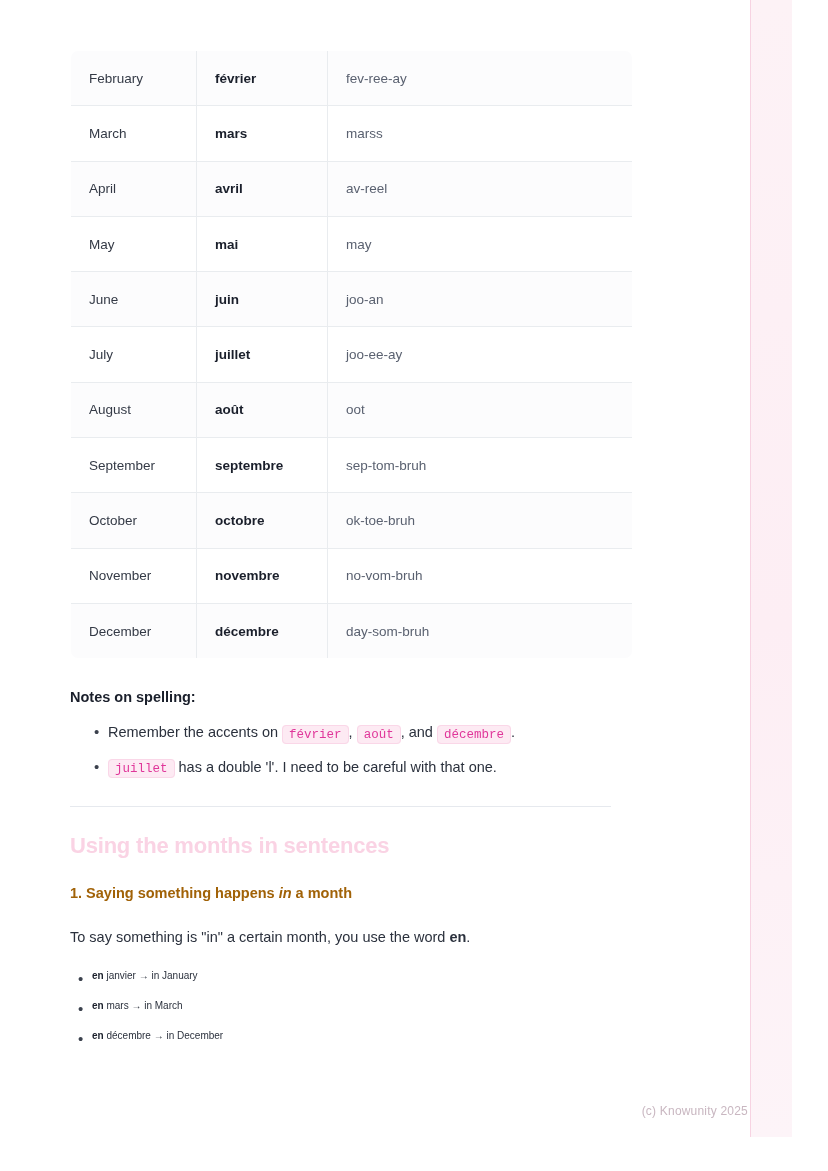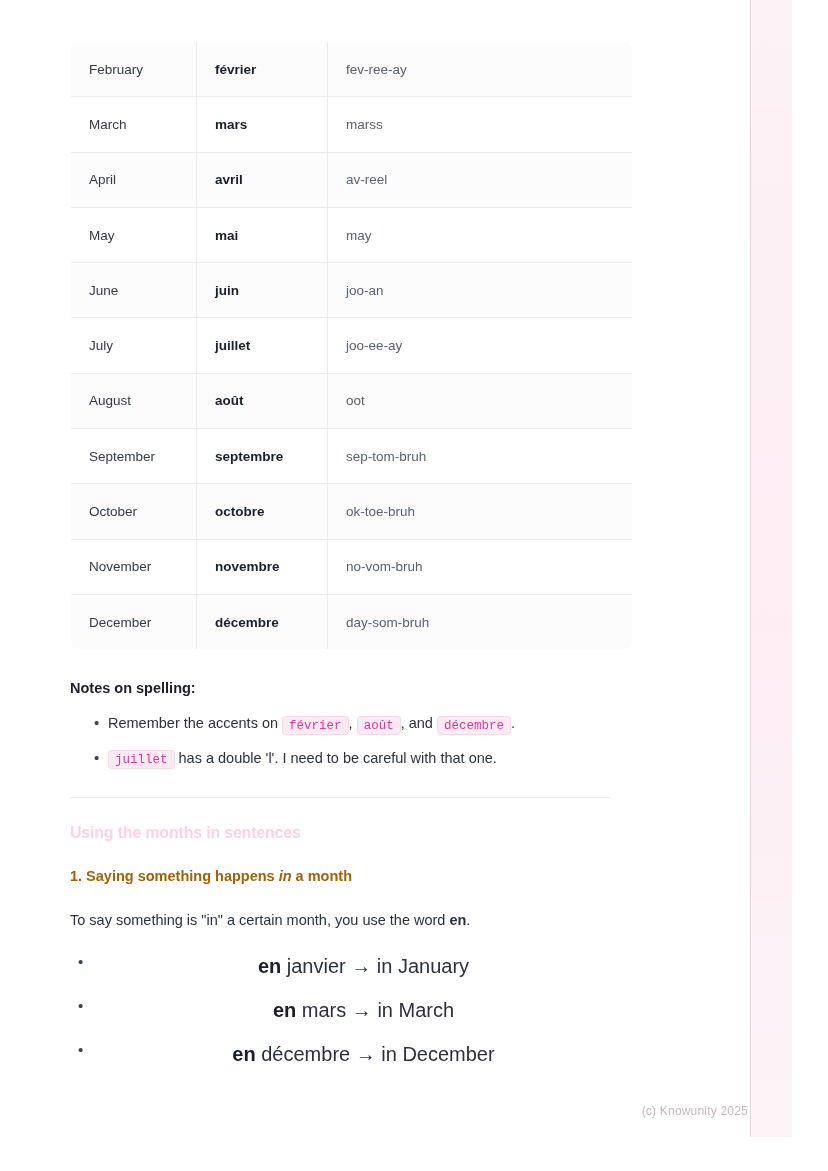--- a/index.html
+++ b/index.html
@@ -21,21 +21,21 @@
     right: 36px;
     width: 42px;
     height: 1137px;
     background: linear-gradient(180deg, #fdf2f6 0%, #fdeef4 55%, #fdf4f8 100%);
     border-left: 1px solid #f7d3e2;
   }
 
   .page {
     position: absolute;
     left: 70px;
-    top: 3px;
+    top: 12px;
     width: 565px;
   }
 
   
   .months-table {
     margin-top: 38px;
     width: 563px;
     border-collapse: collapse;
     border: 1px solid #e9ecef;
     border-radius: 8px;
@@ -109,21 +109,21 @@
   }
 
   hr.divider {
     border: none;
     border-top: 1px solid #e6e9ee;
     margin: 27px 0 0 0;
     width: 541px;
   }
 
   h2.section-title {
-    font-size: 16px;
+    font-size: 22px;
     font-weight: bold;
     color: #fad3e4;
     margin: 26px 0 0 0;
     letter-spacing: -0.2px;
   }
 
   p.para {
     font-size: 14.5px;
     color: #2b313d;
     line-height: 1.5;
@@ -138,25 +138,24 @@
   }
   h4.sub-head em { font-style: italic; font-weight: bold; }
 
   ul.examples {
     margin: 20px 0 0 0;
     padding: 0 0 0 22px;
     list-style: none;
   }
   ul.examples li {
     position: relative;
-    font-size: 20px;
+    font-size: 10px;
     color: #2b313d;
     margin-bottom: 16px;
     line-height: 1.4;
-    text-align: center;
   }
   ul.examples li:before {
     content: "•";
     position: absolute;
     left: -14px;
     top: -1px;
     color: #3b414d;
     font-size: 15px;
   }
   ul.examples b { font-weight: bold; color: #1a1f2b; }

